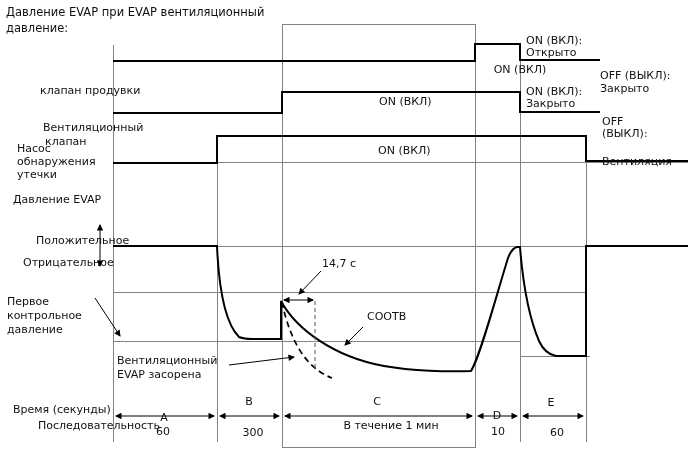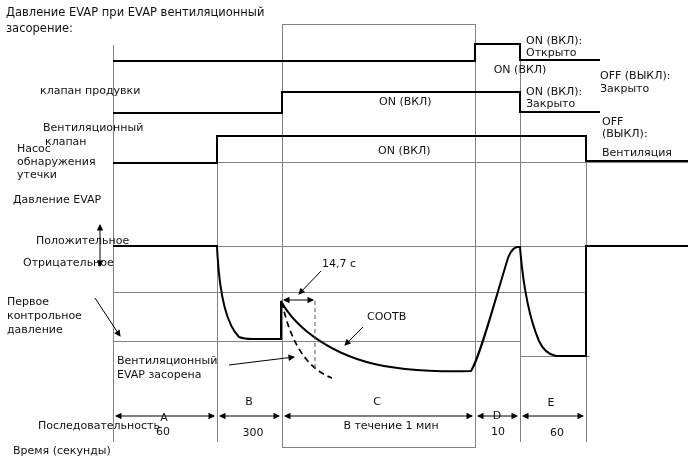--- a/index.html
+++ b/index.html
@@ -76,21 +76,21 @@
       <line x1="100" y1="225" x2="100" y2="266" marker-start="url(#ah)" marker-end="url(#ah)"></line>
       <line x1="116" y1="416" x2="214" y2="416" marker-start="url(#ah)" marker-end="url(#ah)"></line>
       <line x1="220" y1="416" x2="279" y2="416" marker-start="url(#ah)" marker-end="url(#ah)"></line>
       <line x1="285" y1="416" x2="472" y2="416" marker-start="url(#ah)" marker-end="url(#ah)"></line>
       <line x1="478" y1="416" x2="517" y2="416" marker-start="url(#ah)" marker-end="url(#ah)"></line>
       <line x1="523" y1="416" x2="583" y2="416" marker-start="url(#ah)" marker-end="url(#ah)"></line>
     </g>
   </svg>
 
   <span class="lbl title" style="left:6px;top:6px">Давление EVAP при EVAP вентиляционный</span>
-  <span class="lbl title" style="left:6px;top:22px">засорение:</span>
+  <span class="lbl title" style="left:6px;top:22px">давление:</span>
 
   <span class="lbl" style="left:40px;top:85px">клапан продувки</span>
   <span class="lbl" style="left:43px;top:122px">Вентиляционный</span>
   <span class="lbl" style="left:45px;top:136px">клапан</span>
   <span class="lbl" style="left:17px;top:143px">Насос</span>
   <span class="lbl" style="left:17px;top:156px">обнаружения</span>
   <span class="lbl" style="left:17px;top:169px">утечки</span>
 
   <span class="lbl" style="left:13px;top:194px">Давление EVAP</span>
   <span class="lbl" style="left:36px;top:235px">Положительное</span>
@@ -108,30 +108,30 @@
   <span class="lbl" style="left:378px;top:145px">ON (ВКЛ)</span>
 
   <span class="lbl" style="left:526px;top:35px">ON (ВКЛ):</span>
   <span class="lbl" style="left:526px;top:47px">Открыто</span>
   <span class="lbl" style="left:600px;top:70px">OFF (ВЫКЛ):</span>
   <span class="lbl" style="left:600px;top:83px">Закрыто</span>
   <span class="lbl" style="left:526px;top:86px">ON (ВКЛ):</span>
   <span class="lbl" style="left:526px;top:98px">Закрыто</span>
   <span class="lbl" style="left:602px;top:116px">OFF</span>
   <span class="lbl" style="left:602px;top:128px">(ВЫКЛ):</span>
-  <span class="lbl" style="left:602px;top:147px">Вентиляция</span>
+  <span class="lbl" style="left:602px;top:156px">Вентиляция</span>
 
   <span class="lbl ctr" style="left:164px;top:412px">А</span>
   <span class="lbl ctr" style="left:249px;top:396px">В</span>
   <span class="lbl ctr" style="left:377px;top:396px">C</span>
   <span class="lbl ctr" style="left:497px;top:410px">D</span>
   <span class="lbl ctr" style="left:551px;top:397px">E</span>
 
   <span class="lbl ctr" style="left:163px;top:426px">60</span>
   <span class="lbl ctr" style="left:253px;top:427px">300</span>
   <span class="lbl ctr" style="left:391px;top:420px">В течение 1 мин</span>
   <span class="lbl ctr" style="left:498px;top:426px">10</span>
   <span class="lbl ctr" style="left:557px;top:427px">60</span>
 
   <span class="lbl" style="left:38px;top:420px">Последовательность</span>
-  <span class="lbl" style="left:13px;top:445px">Время (секунды)</span>
+  <span class="lbl" style="left:13px;top:404px">Время (секунды)</span>
 
 </div>
 
 </body></html>

